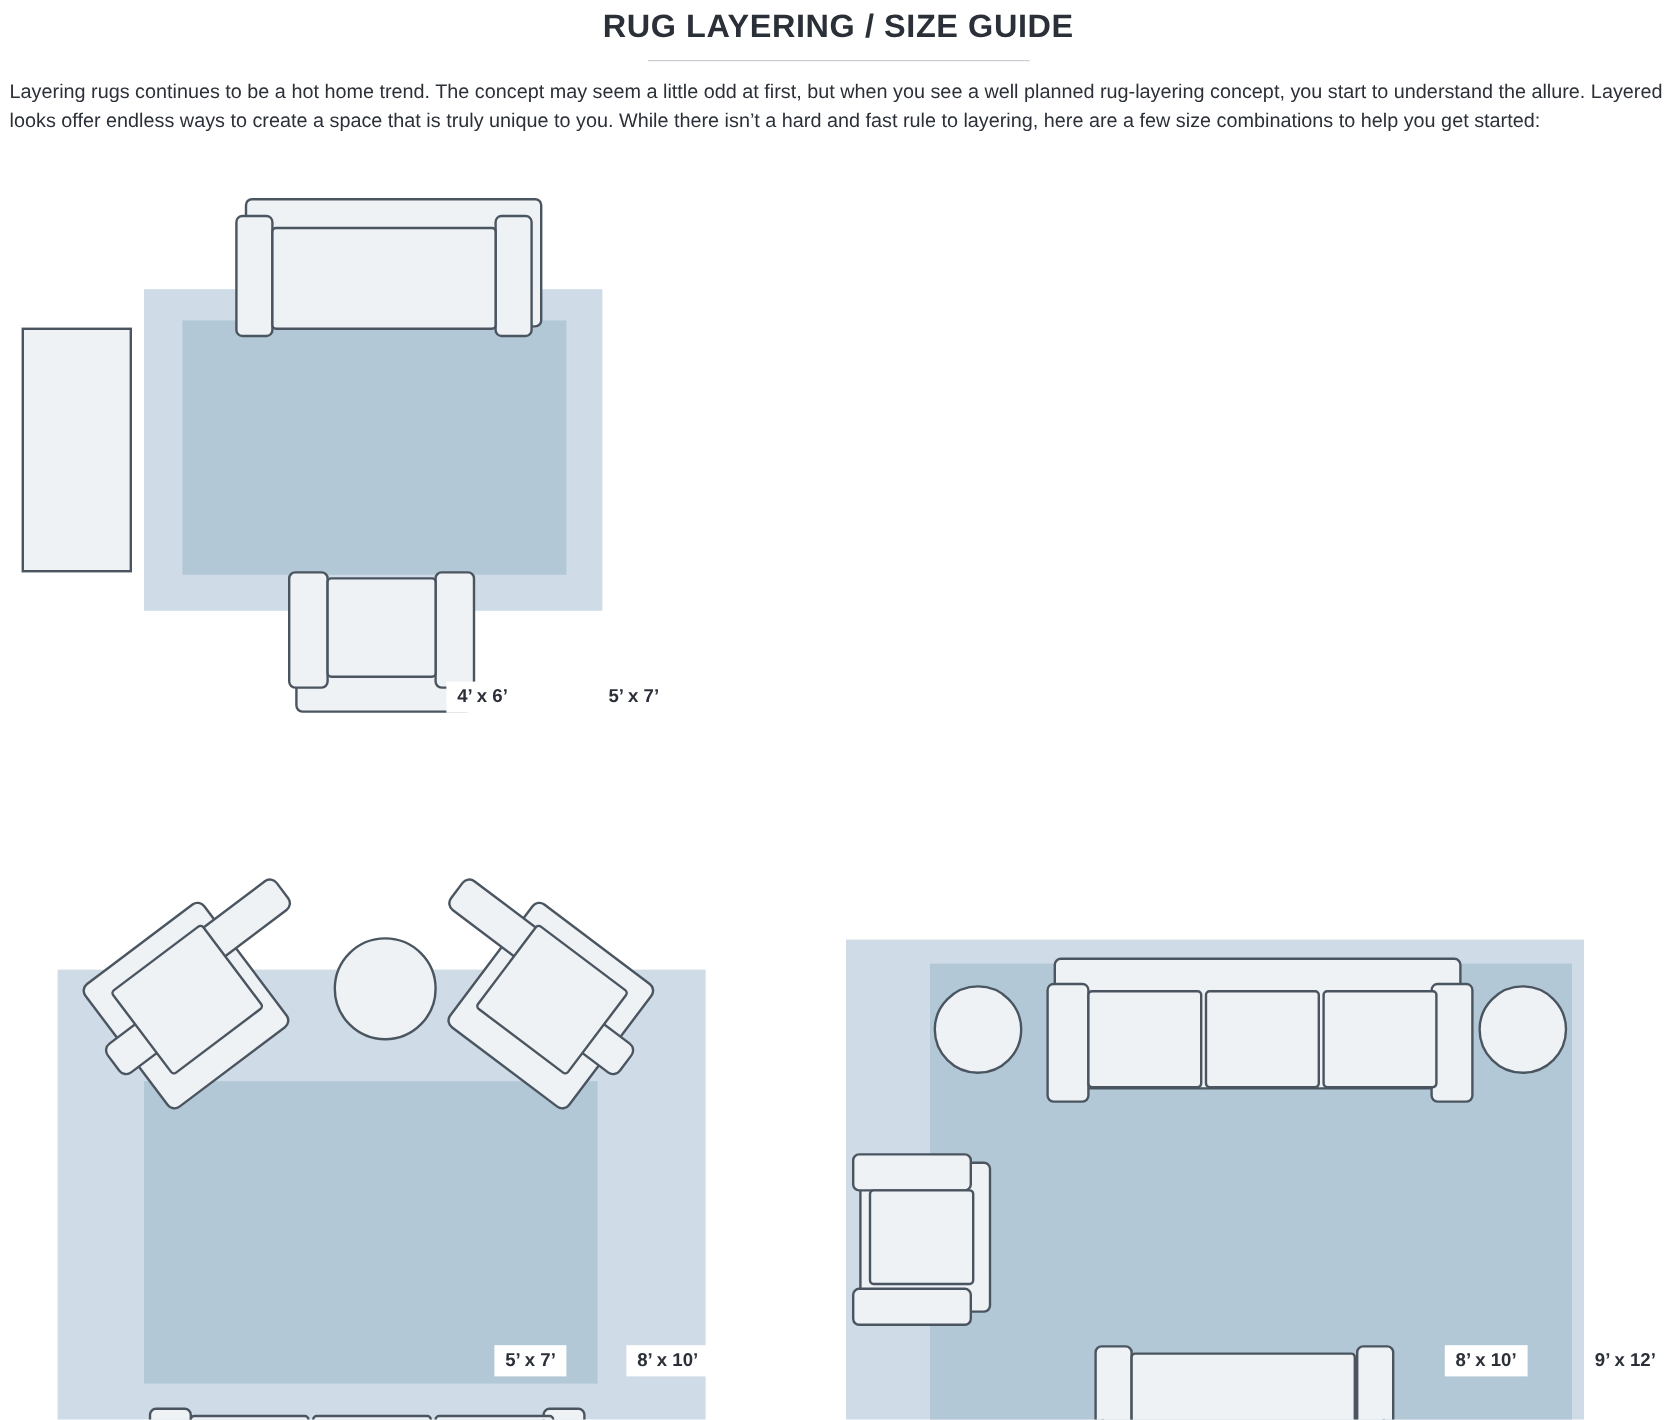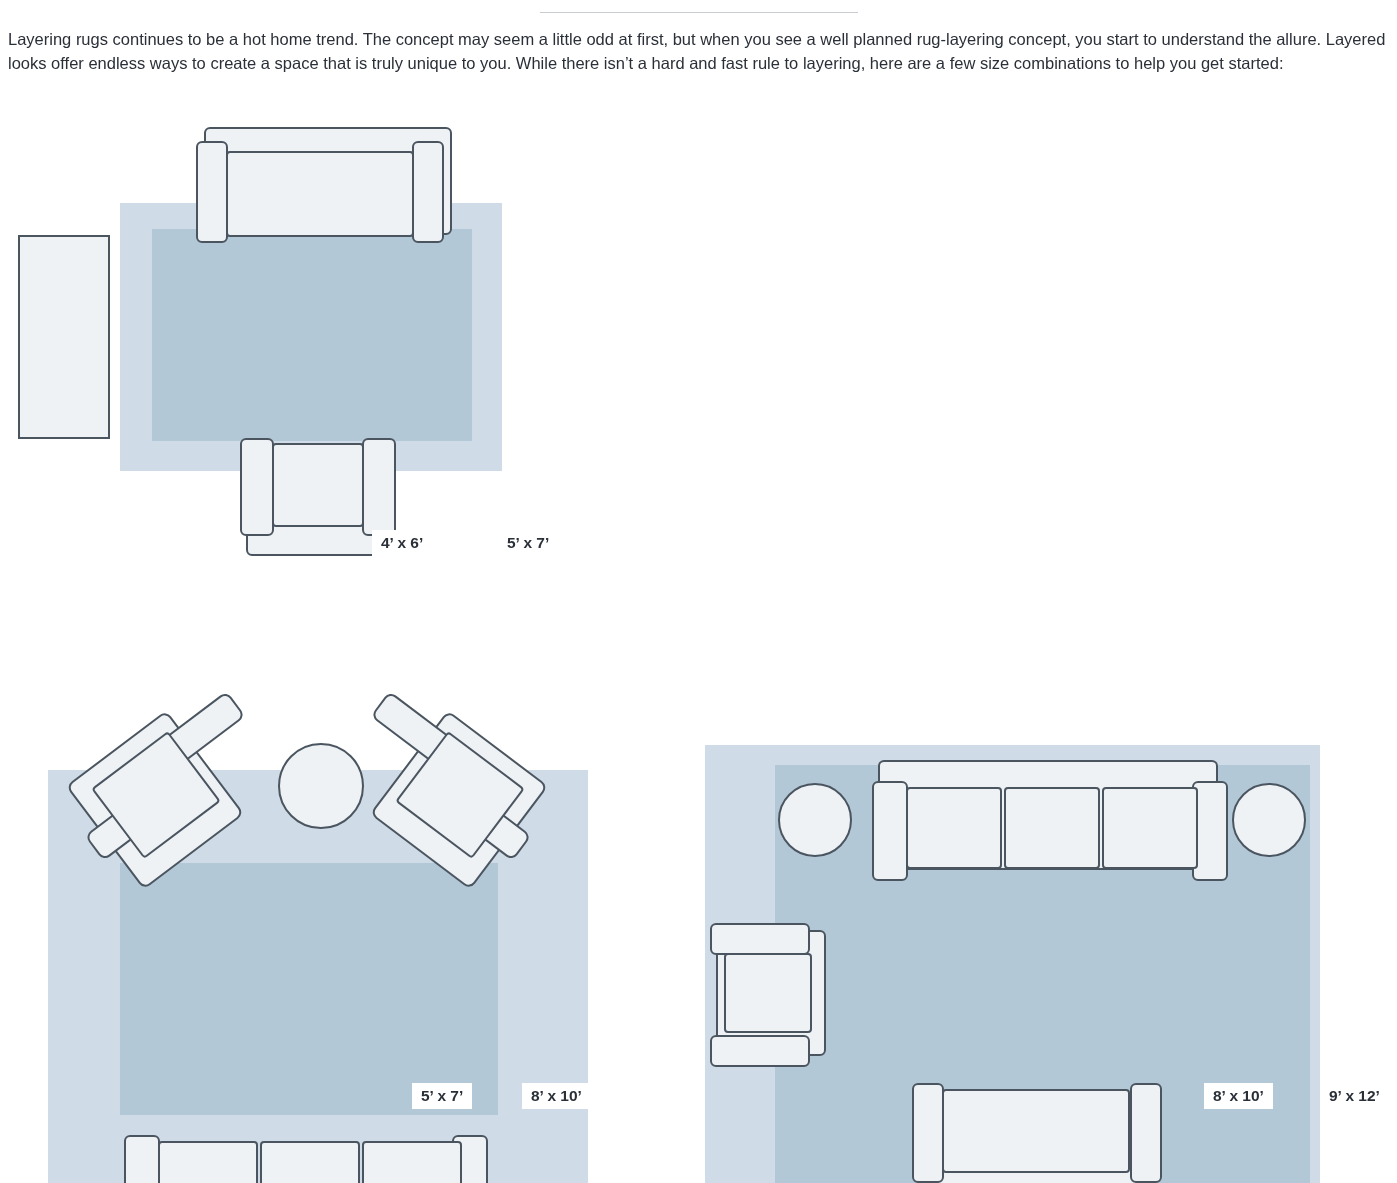--- a/index.html
+++ b/index.html
@@ -90,20 +90,21 @@
     padding: 5px 9px;
     white-space: nowrap;
     line-height: 16px;
   }
 </style>
 </head>
 <body>
 
 <div class="page">
 
+  <h1 class="title">RUG LAYERING / SIZE GUIDE</h1>
   <div class="title-rule"></div>
   <p class="intro">Layering rugs continues to be a hot home trend. The concept may seem a little odd at first, but when you see a well planned rug-layering concept, you start to understand the allure. Layered looks offer endless ways to create a space that is truly unique to you. While there isn’t a hard and fast rule to layering, here are a few size combinations to help you get started:</p>
 
   <div class="diagrams">
 
     <div class="panel" style="left:0px; top:20px; width:640px; height:470px;">
 
       <div class="rug-outer" style="left:120px; top:108px; width:382px; height:268px;"></div>
 
       <div class="rug-inner" style="left:152px; top:134px; width:320px; height:212px;"></div>

